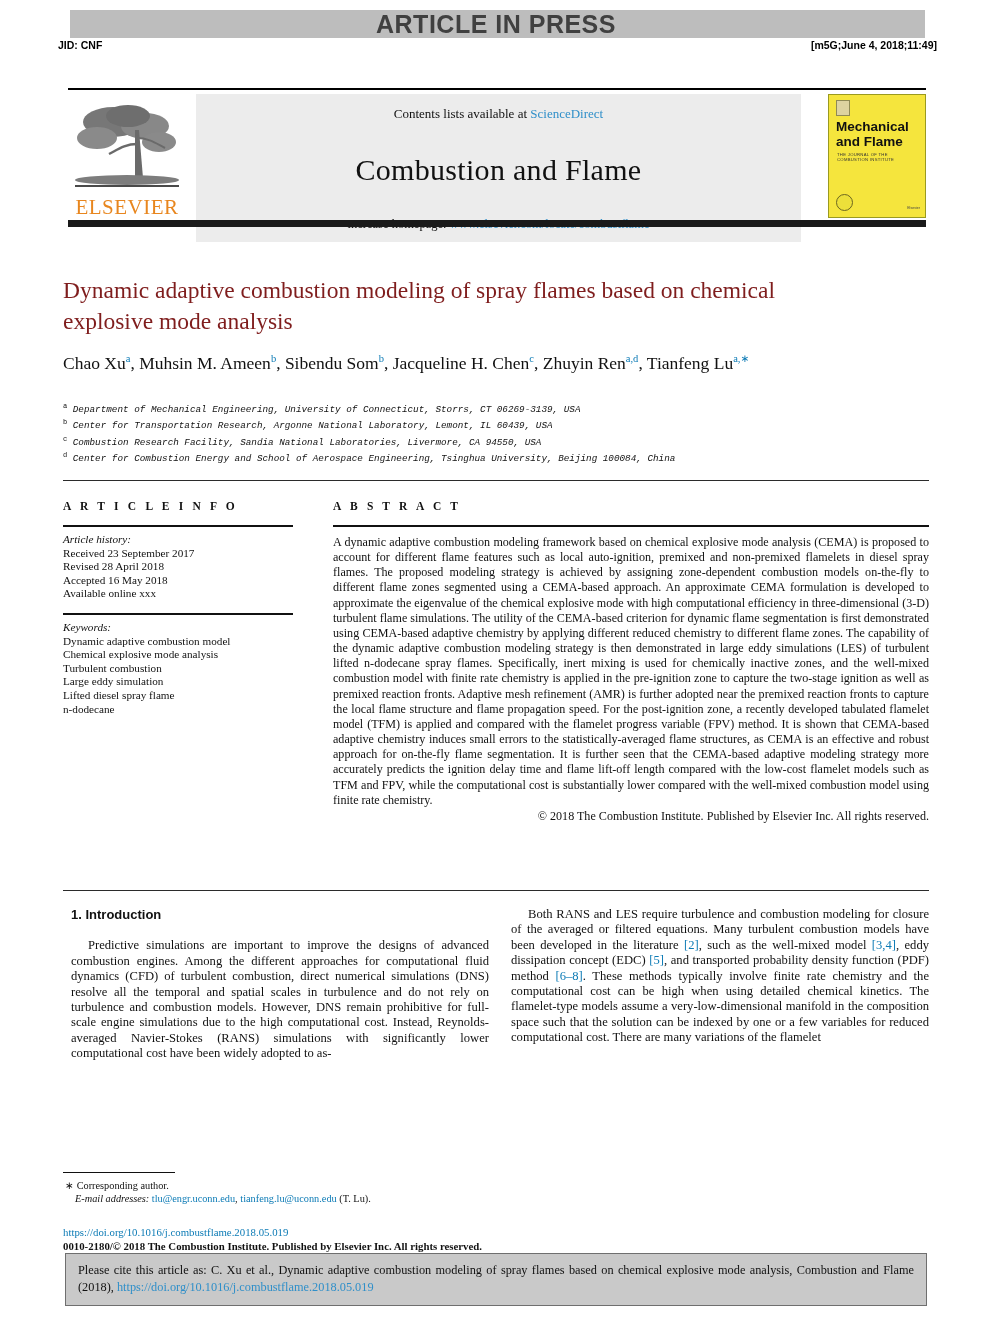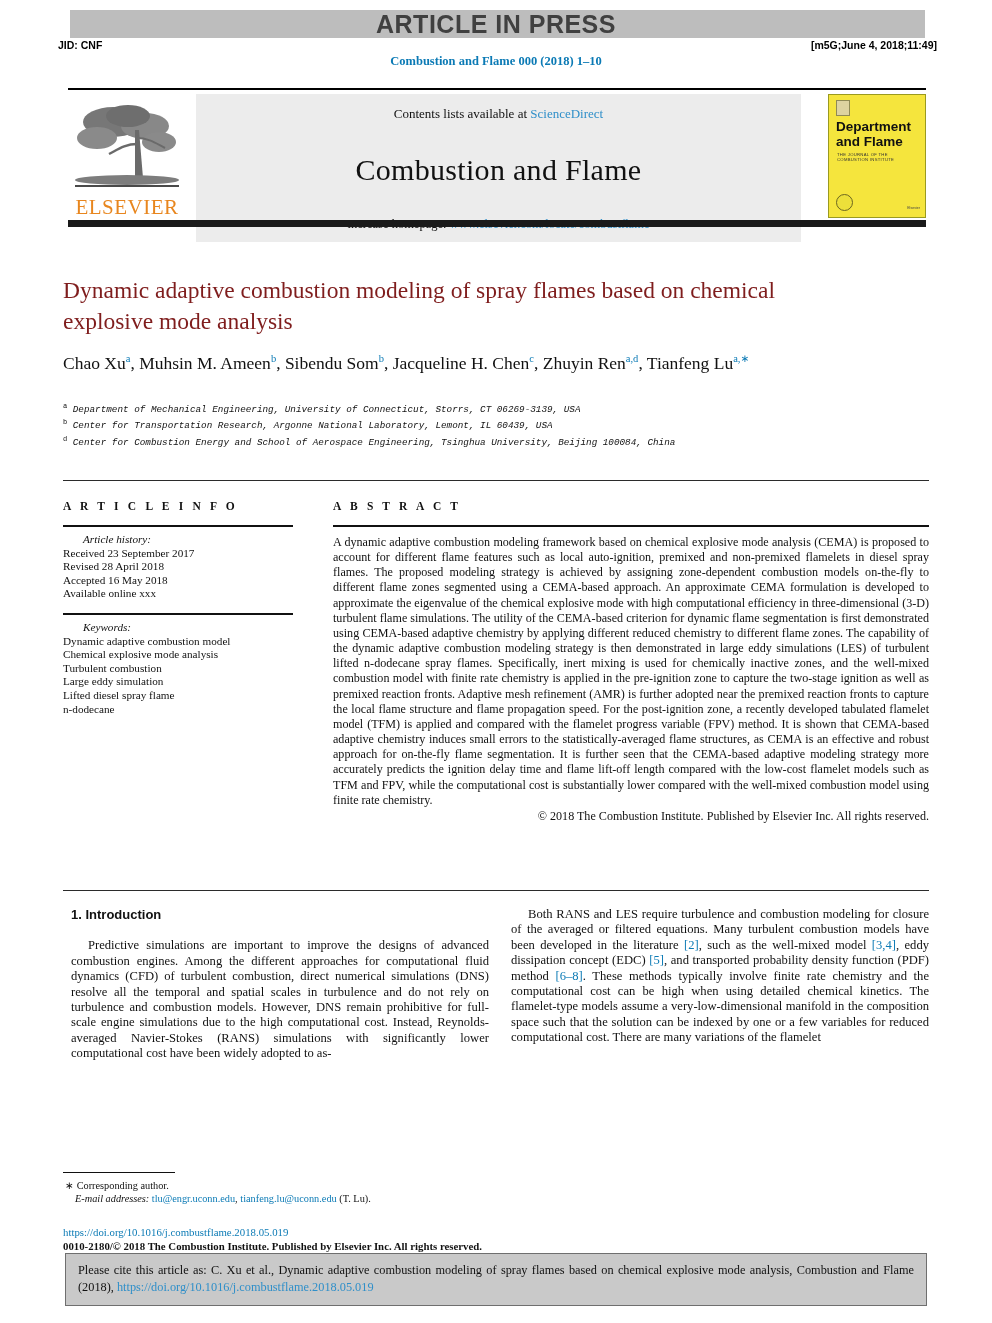--- a/index.html
+++ b/index.html
@@ -271,21 +271,21 @@
     height: 2px;
     background: #111;
     margin: 12px 0 6px 0;
   }
   .info-body {
     font-family: "Liberation Serif", serif;
     font-size: 11.2px;
     line-height: 13.6px;
     color: #111;
   }
-  .info-body .it { font-style: italic; margin-left: 20px; }
+  .info-body .it { font-style: italic; }
 
   .abs-col {
     position: absolute;
     left: 333px;
     top: 500px;
     width: 596px;
   }
   .abs-rule {
     width: 596px;
     height: 2px;
@@ -386,21 +386,20 @@
 </style>
 </head>
 <body>
 
 <div class="page">
 
   <div class="aip-band"></div>
   <div class="aip-text">ARTICLE IN PRESS</div>
   <div class="jid">JID: CNF</div>
   <div class="stamp">[m5G;June 4, 2018;11:49]</div>
-  <div class="jref">Combustion and Flame 000 (2018) 1–10</div>
 
   <div class="masthead">
     <div class="mh-topline"></div>
 
     <div class="mh-logo">
       <svg class="tree-svg" width="108" height="96" viewBox="0 0 108 96">
         <g fill="#5b5b5b">
           <ellipse cx="40" cy="22" rx="30" ry="15" fill="#777"></ellipse>
           <ellipse cx="72" cy="26" rx="24" ry="13" fill="#888"></ellipse>
           <ellipse cx="24" cy="38" rx="20" ry="11" fill="#8a8a8a"></ellipse>
@@ -422,36 +421,37 @@
       </div>
       <div class="journal-name">Combustion and Flame</div>
       <div class="homepage-line">
         <span>increase homepage: </span><a href="#" class="lnk">www.elsevier.com/locate/combustflame</a>
       </div>
     </div>
 
     <div class="mh-cover">
       <div class="cov-mark"></div>
       <div class="cov-title">
-        <div>Department</div>
+        <div>Mechanical</div>
         <div>and Flame</div>
       </div>
       <div class="cov-sub">THE JOURNAL OF THE COMBUSTION INSTITUTE</div>
       <div class="cov-seal"></div>
       <div class="cov-foot">Elsevier</div>
     </div>
 
     <div class="mh-botline"></div>
   </div>
 
   <div class="title">Dynamic adaptive combustion modeling of spray flames based on chemical explosive mode analysis</div>
   <div class="authors">Chao Xu<sup>a</sup>, Muhsin M. Ameen<sup>b</sup>, Sibendu Som<sup>b</sup>, Jacqueline H. Chen<sup>c</sup>, Zhuyin Ren<sup>a,d</sup>, Tianfeng Lu<sup>a,∗</sup></div>
   <div class="affils">
       <div><sup>a</sup> Department of Mechanical Engineering, University of Connecticut, Storrs, CT 06269-3139, USA</div>
       <div><sup>b</sup> Center for Transportation Research, Argonne National Laboratory, Lemont, IL 60439, USA</div>
+      <div><sup>c</sup> Combustion Research Facility, Sandia National Laboratories, Livermore, CA 94550, USA</div>
       <div><sup>d</sup> Center for Combustion Energy and School of Aerospace Engineering, Tsinghua University, Beijing 100084, China</div>
     </div>
 
   <div class="rule-thin-full" style="top:480px;"></div>
 
   <div class="info-col">
     <div class="sechead">A R T I C L E   I N F O</div>
     <div class="info-rule"></div>
     <div class="info-body">
       <div class="it">Article history:</div>

